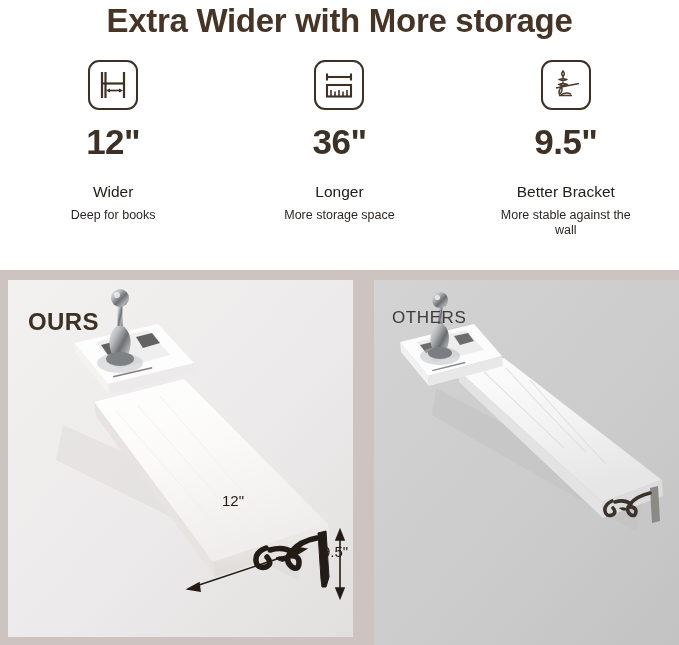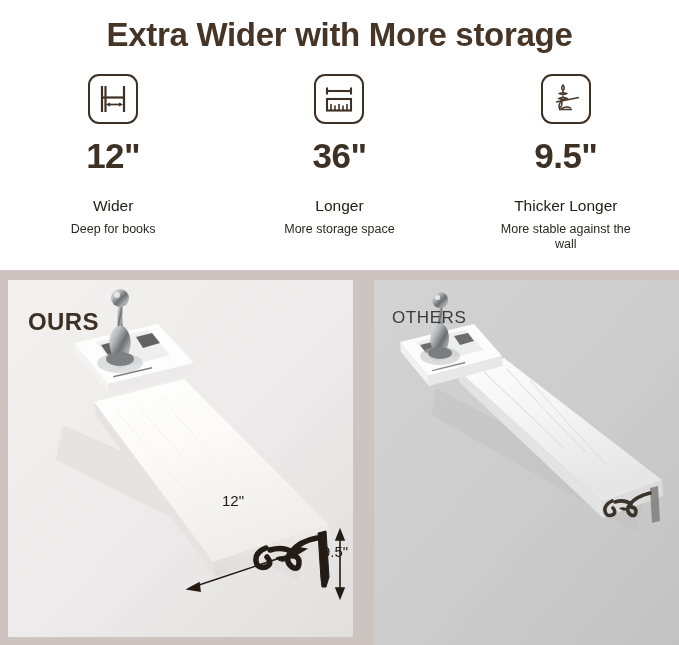--- a/index.html
+++ b/index.html
@@ -15,21 +15,21 @@
     position: relative;
   }
 
   
   .headline {
     text-align: center;
     font-size: 33px;
     font-weight: bold;
     color: #463527;
     letter-spacing: -0.3px;
-    padding-top: 14px;
+    padding-top: 0;
     line-height: 42px;
     white-space: nowrap;
   }
 
   
   .features {
     display: flex;
     width: 679px;
     padding-top: 18px;
     box-sizing: border-box;
@@ -212,21 +212,21 @@
           <path d="M13.5 19.5 Q10 24 11.5 27.5 Q15 24.5 13.5 19.5 Z"></path>
           <path d="M13 27.8 Q18 24.5 23 27.2"></path>
           <path d="M11 28.5 L24 28.5"></path>
           <line x1="8" y1="21" x2="31" y2="16.5"></line>
         </g>
       </svg>
     </div>
     <div class="stat">
       <span>9.5"</span>
     </div>
-    <div class="feat-title">Thicker Longer</div>
+    <div class="feat-title">Better Bracket</div>
     <div class="feat-sub">More stable against the wall</div>
   </div>
 
 
 </div>
 
 <div class="comparison">
 
   <div class="panel panel-ours">
     <svg class="scene" viewBox="0 0 345 357">

